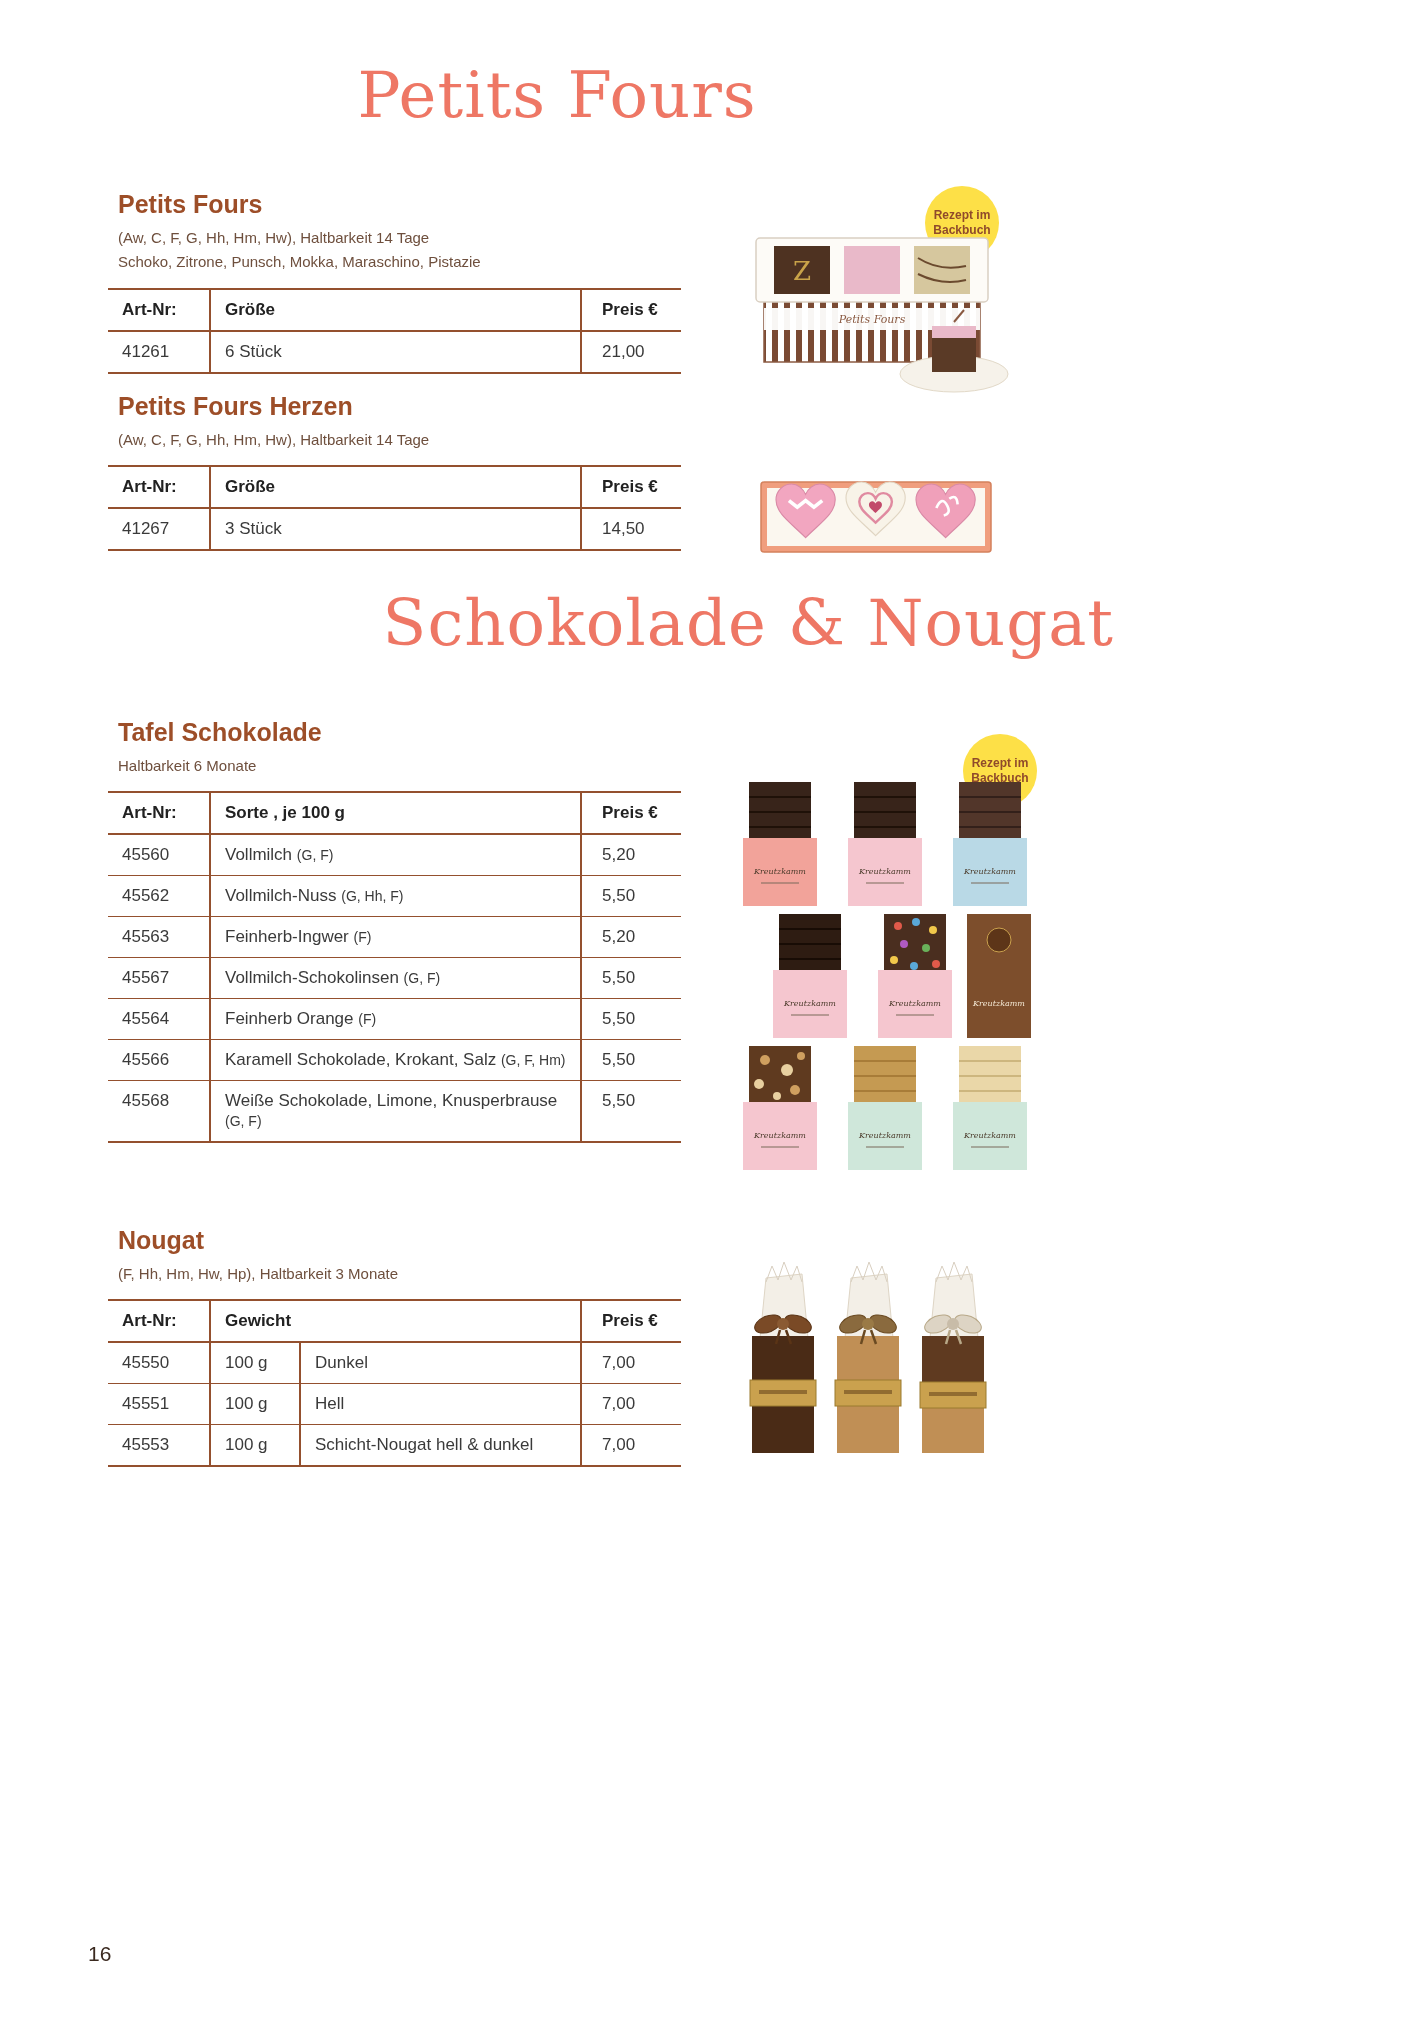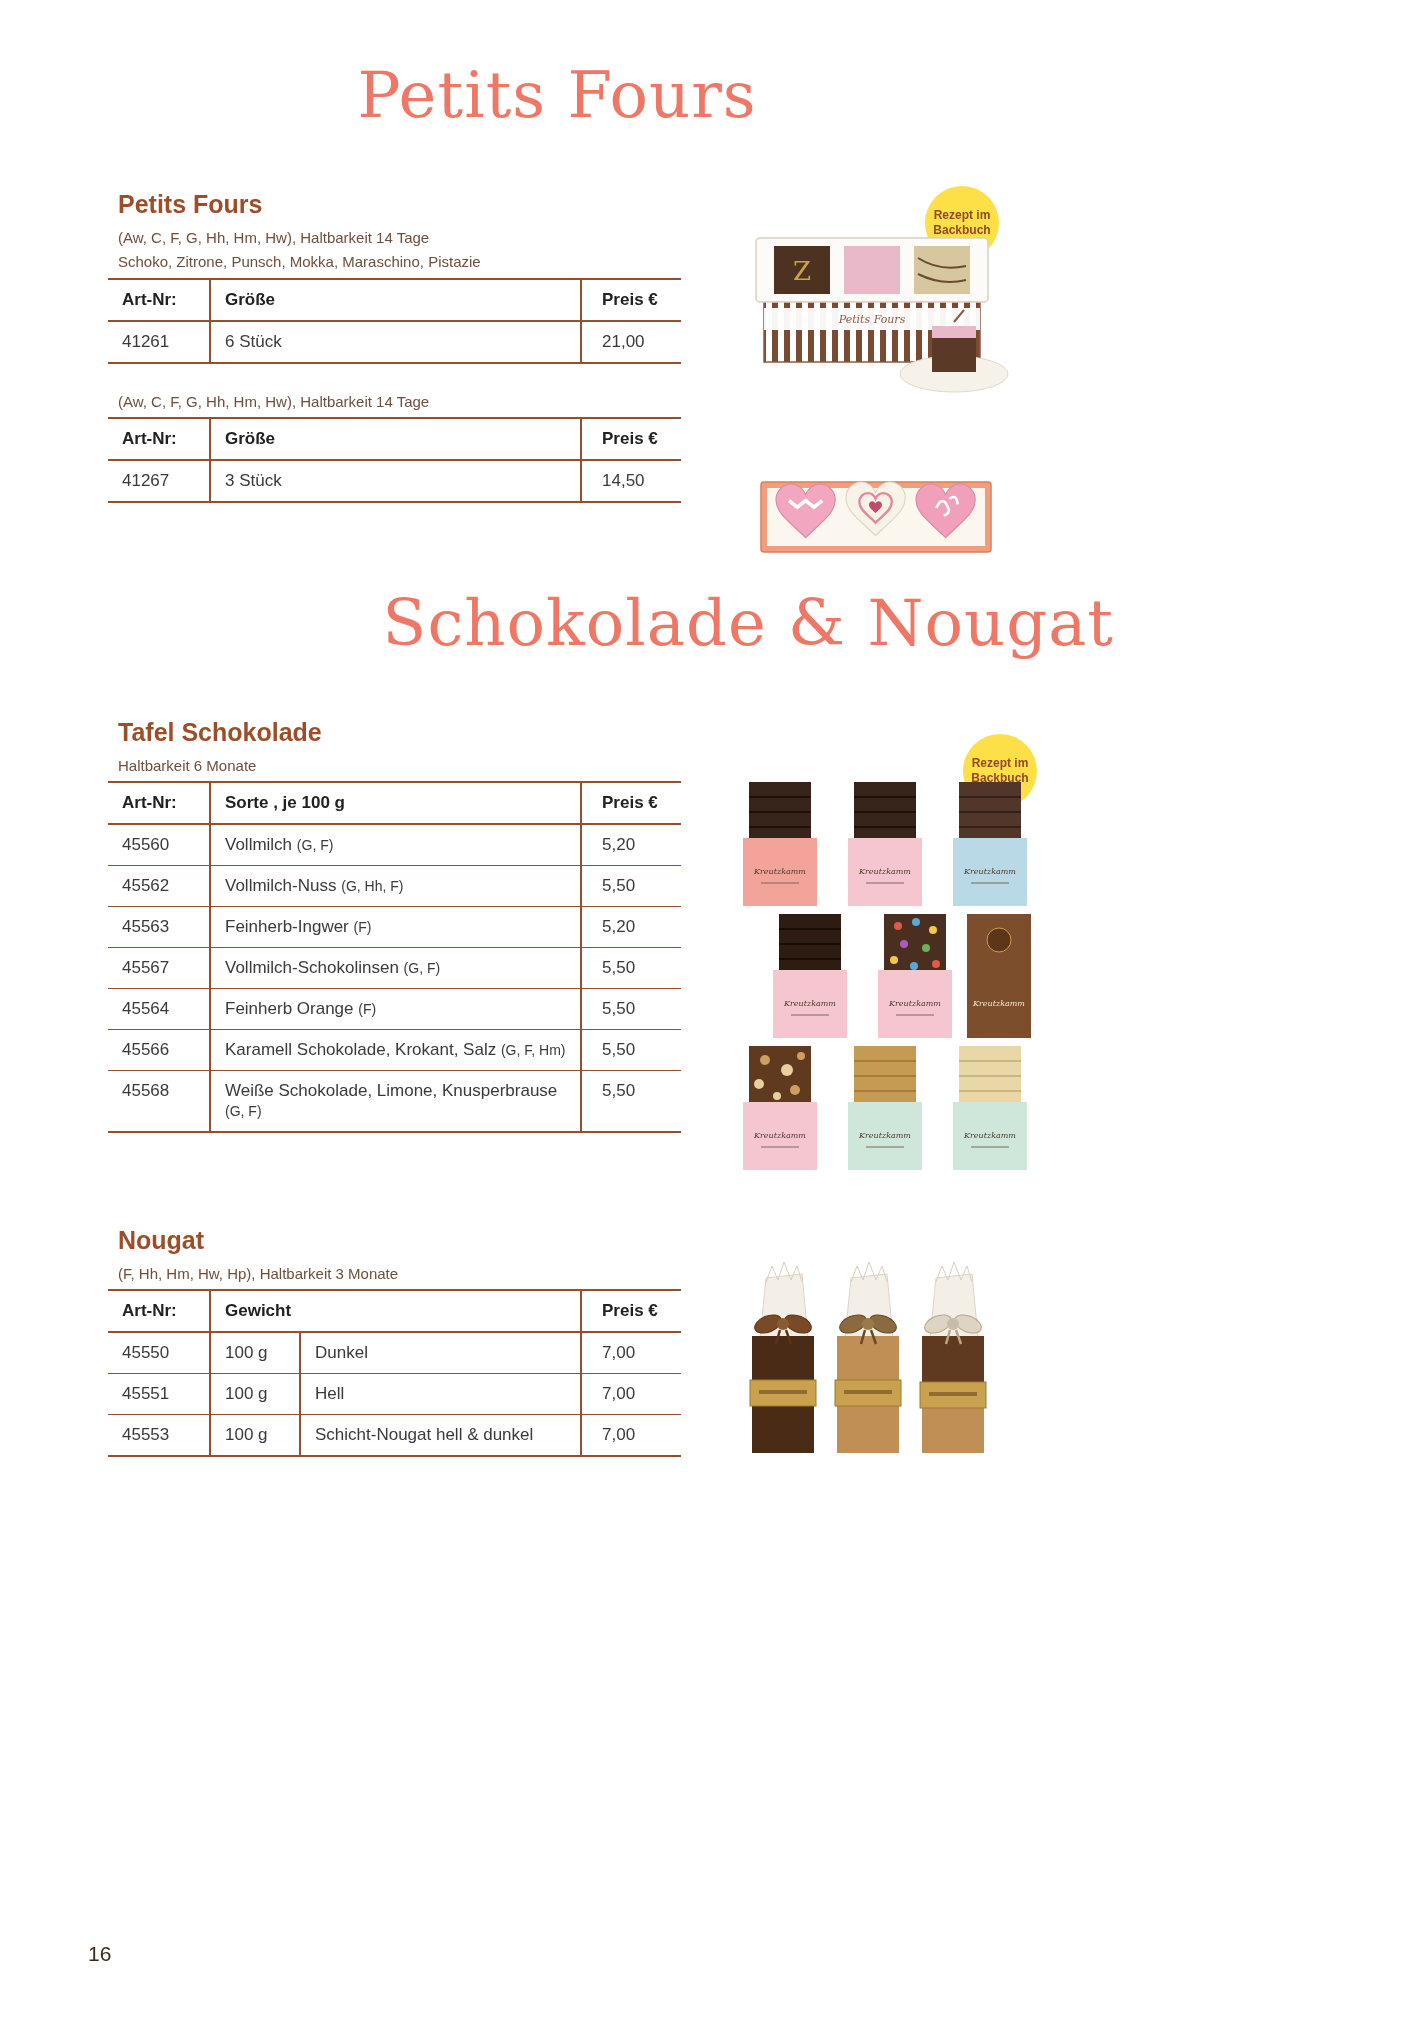--- a/index.html
+++ b/index.html
@@ -39,21 +39,21 @@
   .sub {
     margin: 0 0 4px 10px;
     font-size: 15px;
     color: #6e4f3d;
     line-height: 1.35;
   }
 
   table {
     border-collapse: collapse;
     width: 573px;
-    margin-top: 5px;
+    margin-top: 15px;
     table-layout: fixed;
     border-top: 2px solid #94502e;
     border-bottom: 2px solid #94502e;
   }
   th, td {
     font-size: 17px;
     text-align: left;
     padding: 10px 6px 10px 14px;
     vertical-align: top;
     color: #3a3a3a;
@@ -126,20 +126,21 @@
         <tr>
           <td class="vr">41261</td>
           <td>6 Stück</td>
           <td class="vl">21,00</td>
         </tr>
       </tbody>
     </table>
   </div>
 
   <div class="section" id="sec-herzen">
+    <h2>Petits Fours Herzen</h2>
     <p class="sub">(Aw, C, F, G, Hh, Hm, Hw), Haltbarkeit 14 Tage</p>
     <table>
       <colgroup>
           <col style="width:102px">
           <col>
           <col style="width:100px">
         </colgroup>
       <thead>
         <tr>
           <th class="vr">Art-Nr:</th>

